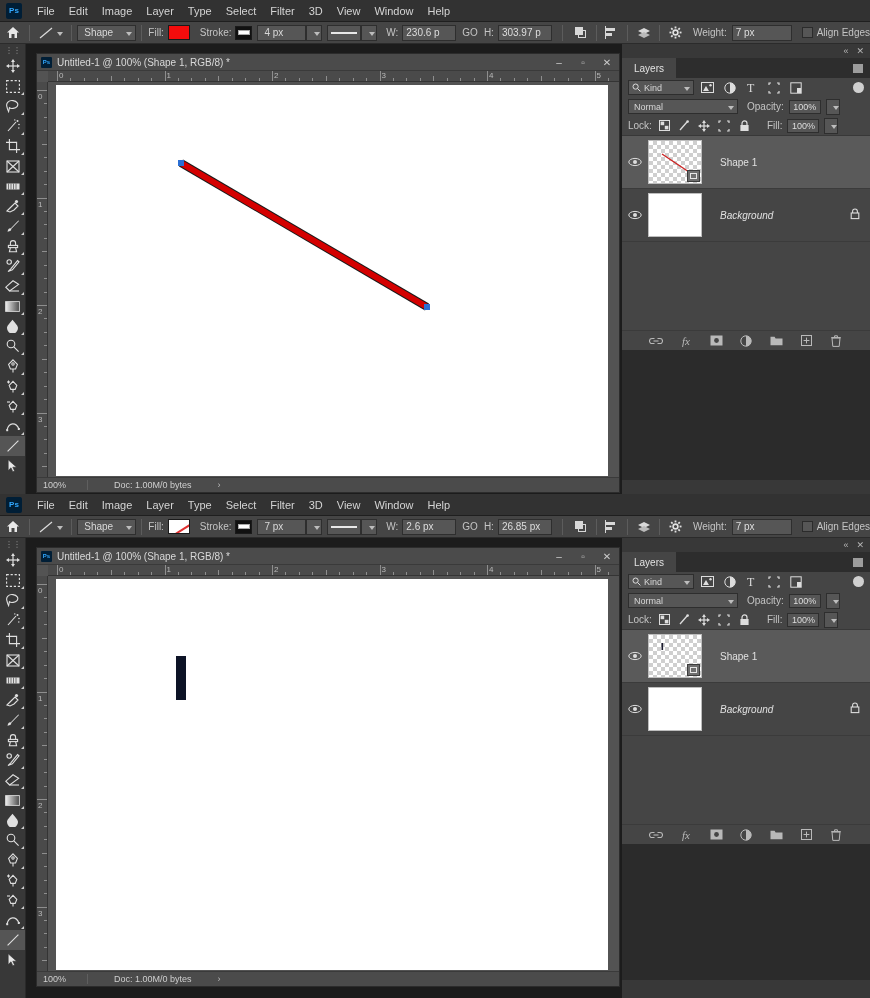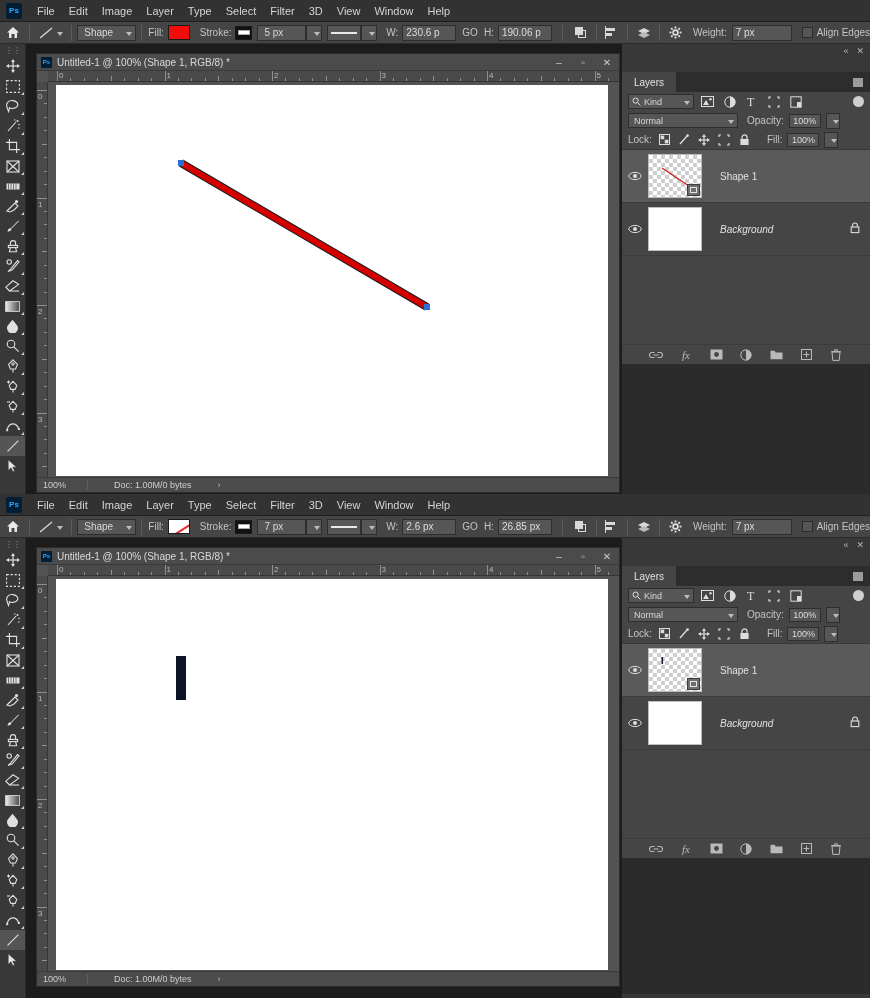--- a/index.html
+++ b/index.html
@@ -117,21 +117,21 @@
   }
   .sb-zoom{ width:50px;padding-left:6px; }
   .sb-sep{ width:1px;height:10px;background:#5f5f5f; }
   .sb-doc{ padding-left:26px; }
   .sb-arrow{ margin-left:26px;color:#bdbdbd;font-size:9px; }
 
   
   .panelwrap{ position:absolute; background:#383838; }
   .panel-top{ height:14px;display:flex;align-items:center;justify-content:flex-end;gap:8px;padding-right:6px;background:#383838;}
   .panel-top span{ color:#b5b5b5;font-size:9px; }
-  .paneltabs{ height:20px;background:#2d2d2d;display:flex;align-items:stretch;margin-top:14px; }
+  .paneltabs{ height:20px;background:#2d2d2d;display:flex;align-items:stretch; }
   .ptab{
     background:#454545;padding:0 12px;display:flex;align-items:center;
     font-size:10px;color:#e2e2e2;border-right:1px solid #2d2d2d;
   }
   .pmenu{ margin-left:auto;display:flex;align-items:center;padding-right:7px; }
   .pmenu i{ display:block;width:10px;height:9px;background:#9c9c9c; }
   .panel-body{ background:#454545; }
   .prow{ display:flex;align-items:center;height:19px;padding:0 6px;gap:5px; }
   .kindbox{
     width:66px;height:15px;background:#565656;border:1px solid #2e2e2e;
@@ -224,37 +224,37 @@
     </div>
     <div class="ob-sep"></div>
     <span class="lbl" style="margin:0 4px 0 2px">Fill:</span>
     <div class="swatch" id="w1fill" style="background: rgb(244, 12, 12);"></div>
     <span class="lbl" style="margin:0 4px 0 10px">Stroke:</span>
     <div class="stroke-swatch">
         <i></i>
       </div>
     <div style="width:6px"></div>
     <div class="combo" style="width:56px">
-      <span>5 px</span>
+      <span>4 px</span>
     </div>
     <div class="combo" style="width:16px;padding:0 2px;justify-content:center">
       <div class="caret"></div>
     </div>
     <div style="width:6px"></div>
     <div class="strokestyle">
         <i></i>
       </div>
     <div class="combo" style="width:16px;padding:0 2px;justify-content:center">
       <div class="caret"></div>
     </div>
     <span class="lbl" style="margin:0 4px 0 9px">W:</span>
     <div class="numbox wide">230.6 p</div>
     <span class="lbl" style="margin:0 6px">GO</span>
     <span class="lbl" style="margin:0 4px 0 0">H:</span>
-    <div class="numbox wide">190.06 p</div>
+    <div class="numbox wide">303.97 p</div>
     <div class="ob-sep" style="margin:0 10px"></div>
     <div class="icbtn">
       <svg width="13" height="13" viewBox="0 0 13 13">
           <rect x="1" y="1" width="8" height="8" fill="#d8d8d8"></rect>
           <rect x="4.5" y="4.5" width="7" height="7" fill="none" stroke="#d8d8d8" stroke-width="1"></rect>
         </svg>
     </div>
     <div class="ob-sep" style="margin:0 8px"></div>
     <div class="icbtn">
       <svg width="13" height="13" viewBox="0 0 13 13">

